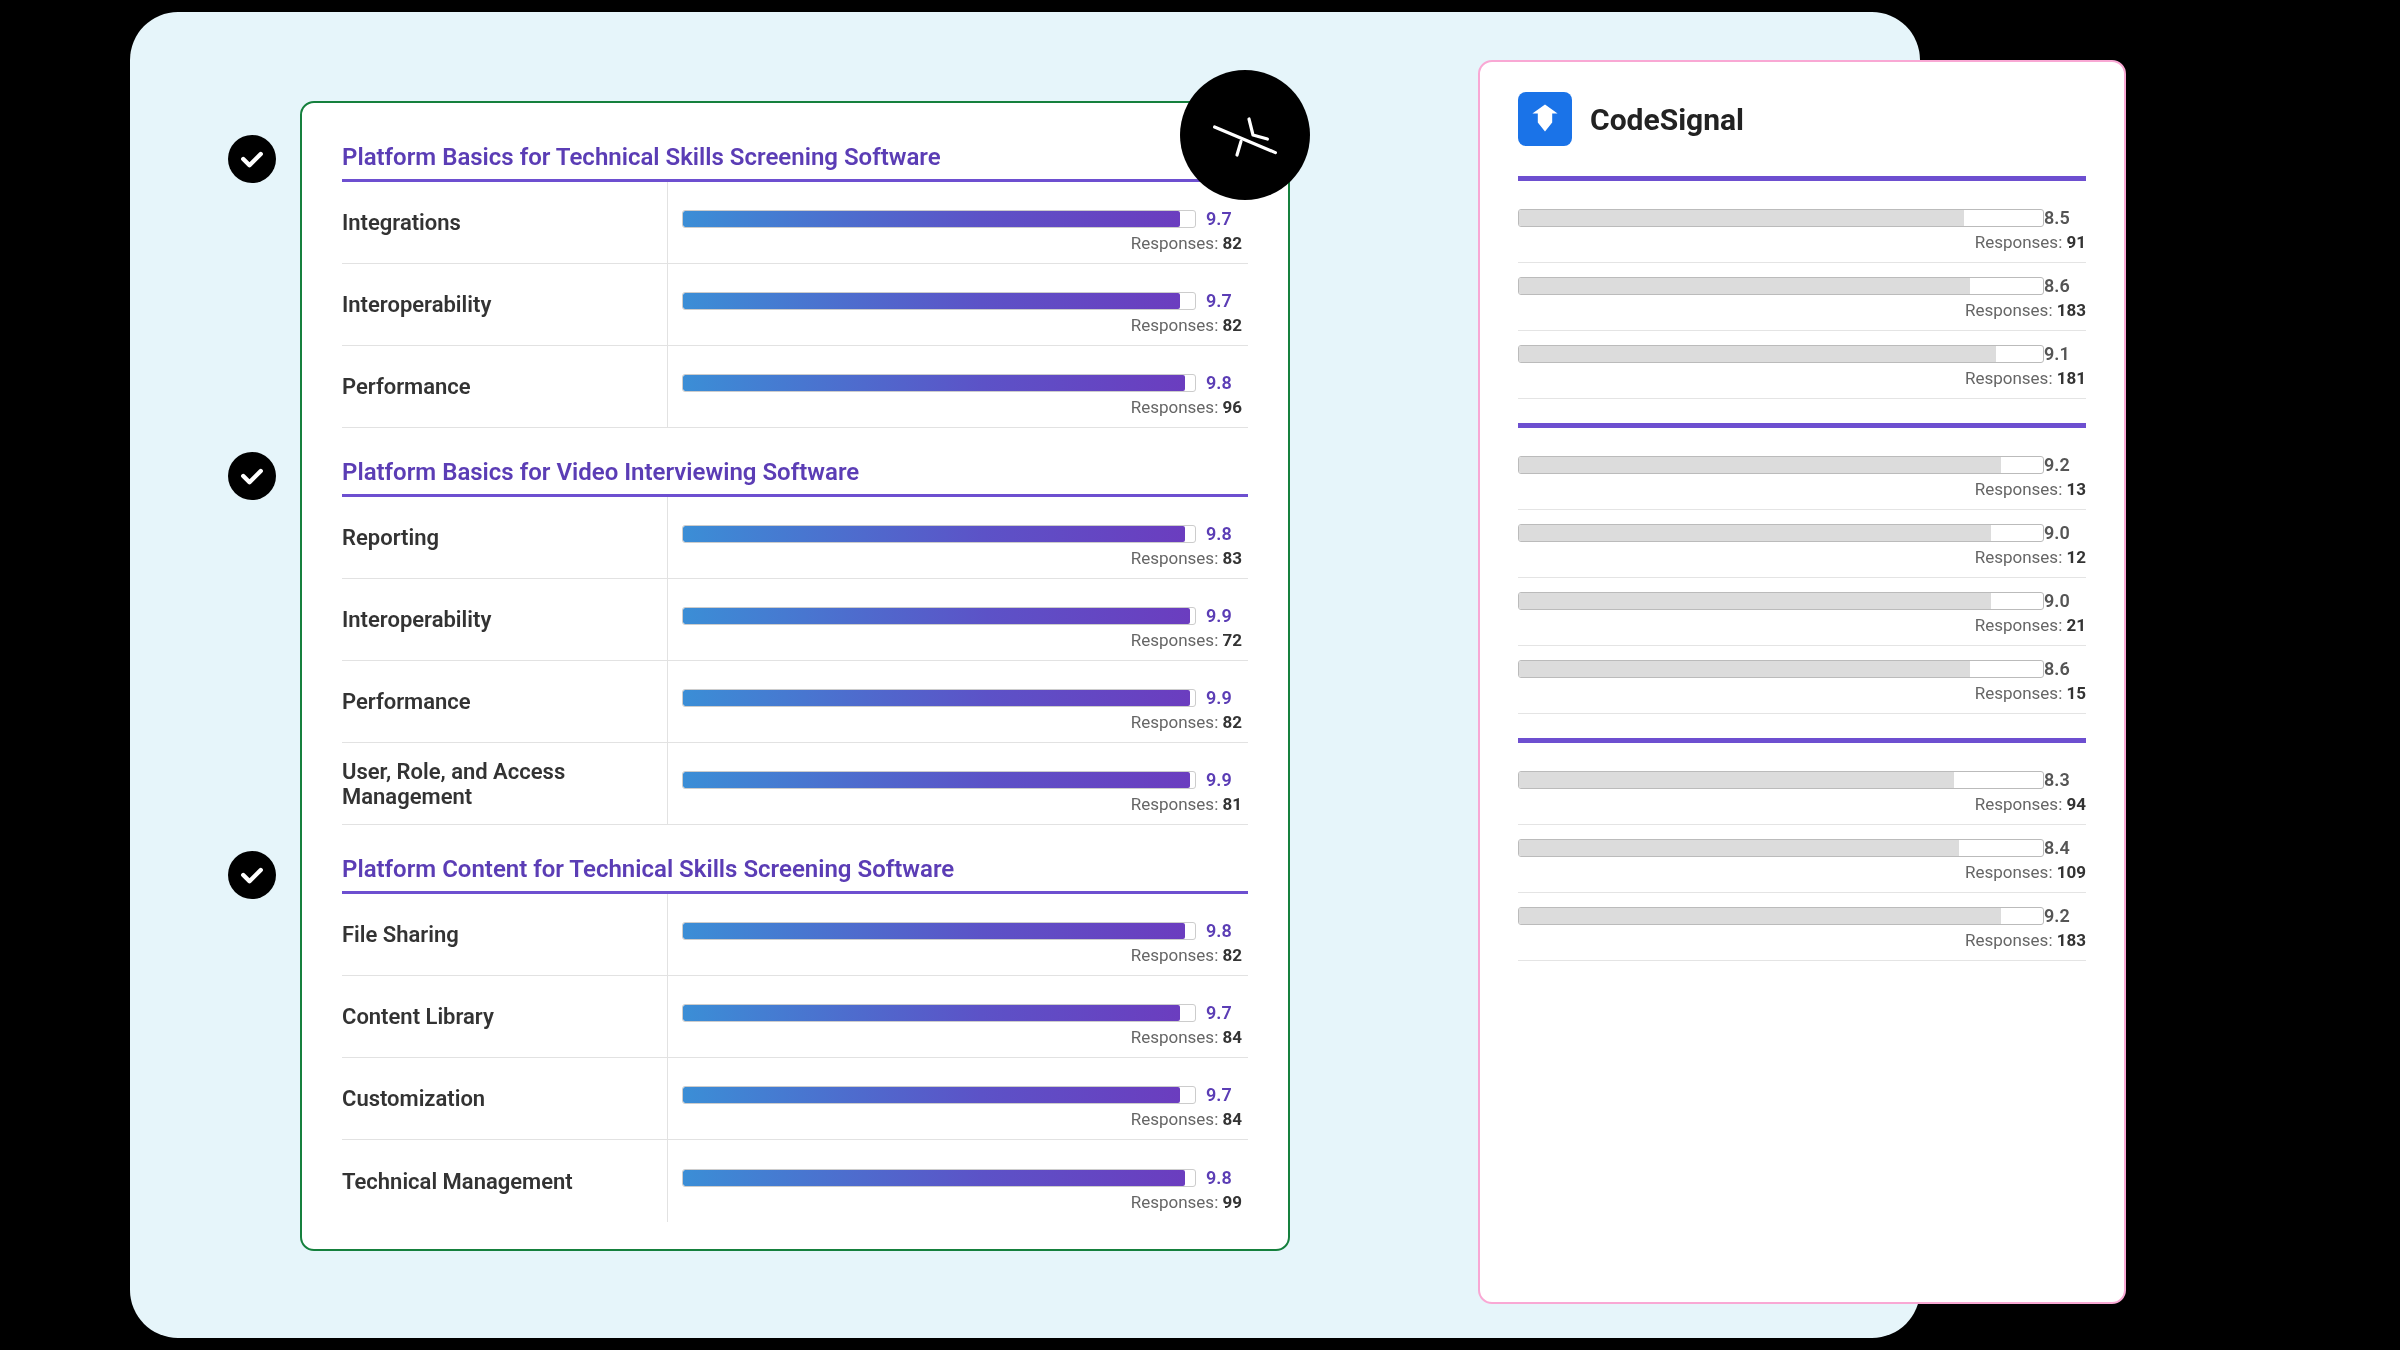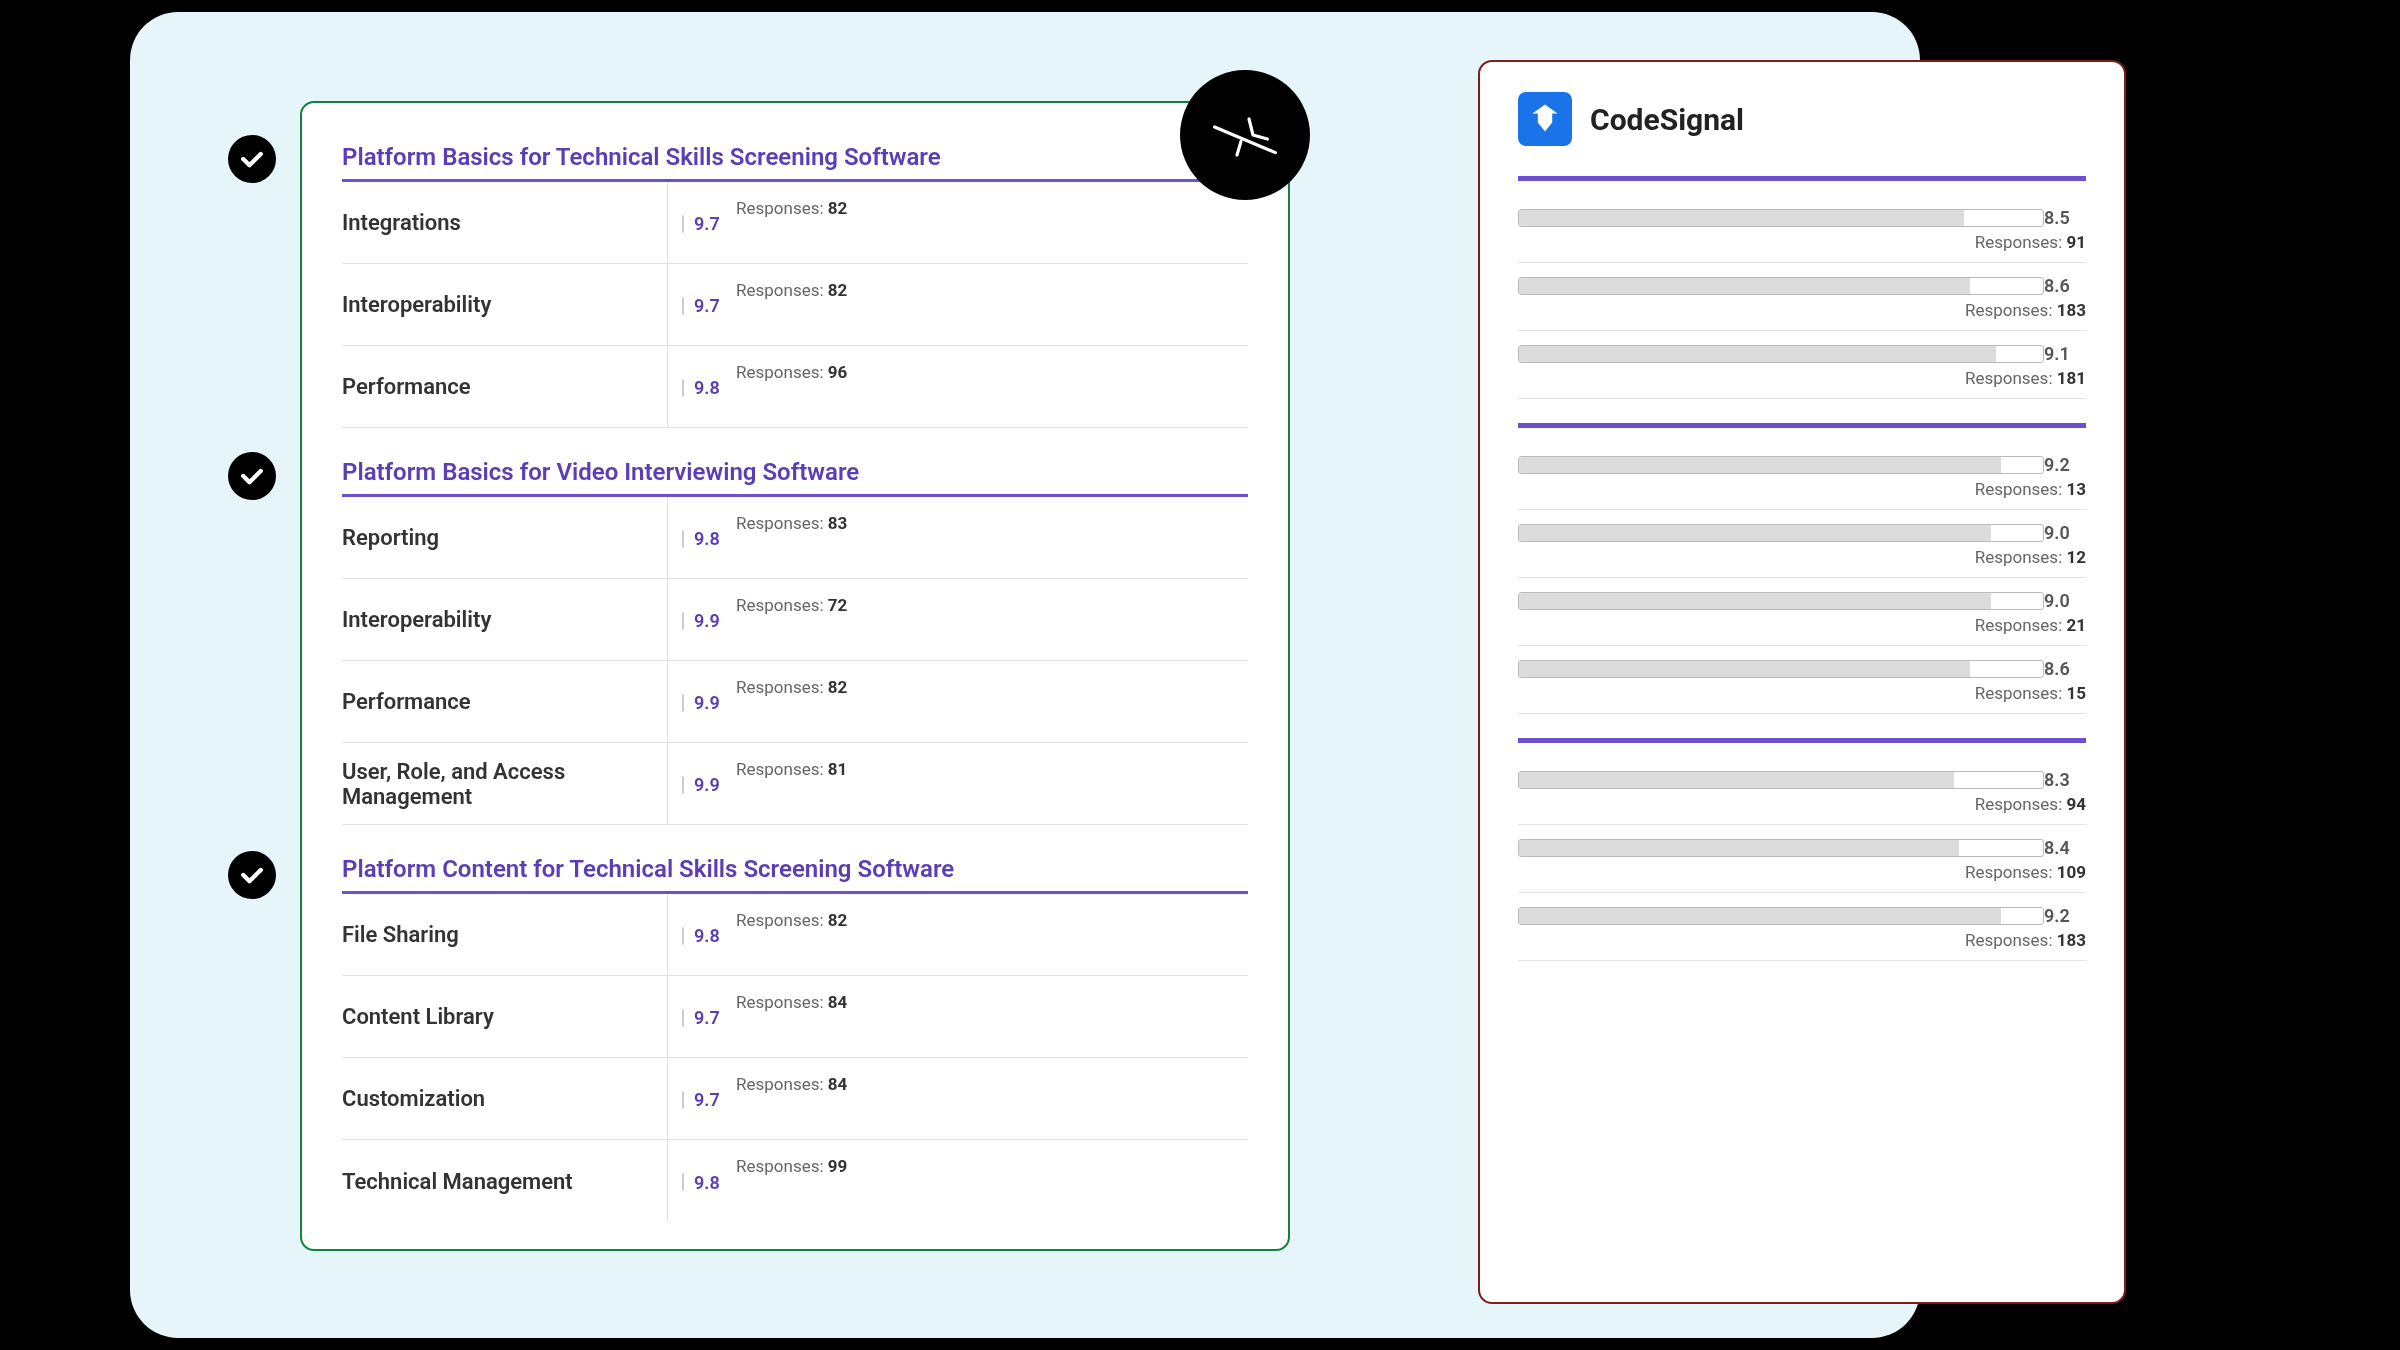--- a/index.html
+++ b/index.html
@@ -78,21 +78,22 @@
     font-size: 22px;
     font-weight: 600;
     color: #333;
     border-right: 1px solid #e2e2e2;
     padding-right: 20px;
   }
   .row-body {
     flex: 1;
     padding: 12px 0 10px 14px;
     display: flex;
-    justify-content: flex-start;
+    flex-direction: column;
+    justify-content: flex-end;
   }
   .bar-line {
     display: flex;
     align-items: center;
     gap: 10px;
   }
   .bar-track {
     flex: 1;
     height: 18px;
     background: #fff;
@@ -121,21 +122,21 @@
   }
   .responses b { color: #333; font-weight: 700; }
 
   .right-card {
     position: absolute;
     left: 1478px;
     top: 60px;
     width: 648px;
     height: 1244px;
     background: #fff;
-    border: 2px solid #7f1d1d;
+    border: 2px solid #f9a8d4;
     border-radius: 14px;
     padding: 30px 38px 20px 38px;
   }
   .brand {
     display: flex;
     align-items: center;
     gap: 18px;
     margin-bottom: 30px;
   }
   .brand-logo {

